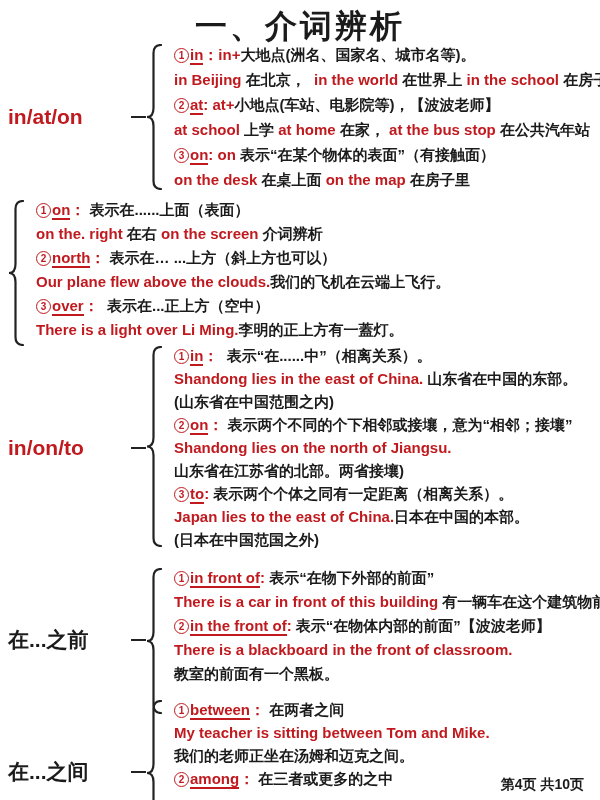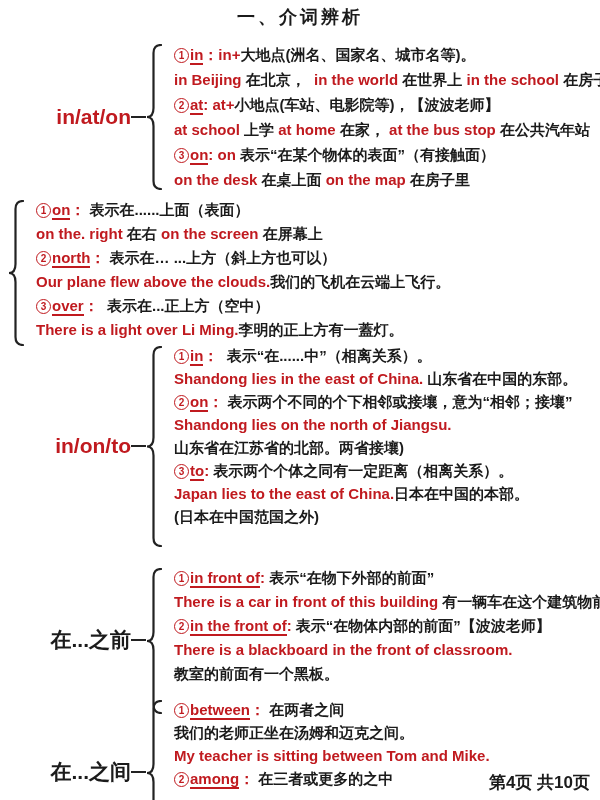--- a/index.html
+++ b/index.html
@@ -5,52 +5,52 @@
   html,body{margin:0;padding:0;}
   body{
     width:600px;height:800px;position:relative;overflow:hidden;
     background:#ffffff;
     font-family:"Liberation Sans","DejaVu Sans",sans-serif;
     font-weight:700;
     color:var(--ink,#1b1b1b);
   }
   .page-title{
     position:absolute;top:5px;left:0;width:100%;
-    text-align:center;font-size:18px;letter-spacing:3px;
+    text-align:center;font-size:32px;letter-spacing:3px;
     color:var(--ink);
   }
   .section{
     position:absolute;left:8px;right:0;
     display:flex;align-items:stretch;
   }
   .label-col{
     width:138px;flex:none;display:flex;align-items:center;
   }
-  .label{flex:1;text-align:right;font-size:21px;line-height:1.9em;}
+  .label{flex:1;text-align:left;font-size:21px;line-height:1.9em;}
   .label.red{color:var(--red);}
   .label.black{color:var(--ink);}
   .connector{width:15px;height:2px;background:#222;flex:none;}
   .brace{flex:none;display:block;margin-top:2px;}
   .content{flex:1;padding-left:4px;min-width:0;}
   .line{white-space:pre;font-size:15px;margin-left:8px;}
   .sec1 .line{line-height:25px;}
   .sec2 .line{line-height:24px;}
   .sec3 .line{line-height:23px;}
   .sec4 .line{line-height:24px;}
   .sec5 .line{line-height:23px;}
   .red{color:var(--red);}
   .black{color:var(--ink);}
   .u{border-bottom:2px solid var(--red);}
   .circle-num{
     display:inline-block;width:13px;height:13px;border:1.5px solid var(--red);
     border-radius:50%;font-size:10px;line-height:13px;text-align:center;
     vertical-align:1px;color:var(--red);margin-right:1px;white-space:normal;
   }
   .page-footer{
-    position:absolute;right:10px;bottom:6px;font-size:17px;color:var(--ink);
+    position:absolute;right:16px;bottom:6px;font-size:14px;color:var(--ink);
   }
 </style>
 </head>
 <body style="--red: #c01a1f; --ink: #1b1b1b; background: rgb(255, 255, 255);">
 
 <div class="page-title">一、介词辨析</div>
 
 <div id="sections">
     <div class="section sec1" style="top: 42px;">
       <div class="label-col">
@@ -70,40 +70,41 @@
         <div class="line"><span class="circle-num red">3</span><span class="red u">on</span><span class="red">: on </span><span class="black">表示“在某个物体的表面”（有接触面）</span></div>
         <div class="line"><span class="red">on the desk</span><span class="black"> 在桌上面 </span><span class="red">on the map</span><span class="black"> 在房子里</span></div>
       </div>
     </div>
     <div class="section sec2" style="top: 198px;">
       <svg class="brace" width="16" height="146" viewBox="0 0 16 146">
         <path d="M 15,1 Q 7.5,1 7.5,9 L 7.5,64 Q 7.5,73 1,73 Q 7.5,73 7.5,82 L 7.5,137 Q 7.5,145 15,145" fill="none" stroke="#222222" stroke-width="2.2" stroke-linecap="round"></path>
       </svg>
       <div class="content">
         <div class="line"><span class="circle-num red">1</span><span class="red u">on</span><span class="red">：</span><span class="black"> 表示在......上面（表面）</span></div>
-        <div class="line"><span class="red">on the. right</span><span class="black"> 在右 </span><span class="red">on the screen</span><span class="black"> 在屏幕上</span></div>
+        <div class="line"><span class="red">on the. right</span><span class="black"> 在右 </span><span class="red">on the screen</span><span class="black"> 介词辨析</span></div>
         <div class="line"><span class="circle-num red">2</span><span class="red u">north</span><span class="red">：</span><span class="black"> 表示在… ...上方（斜上方也可以）</span></div>
         <div class="line"><span class="red">Our plane flew above the clouds.</span><span class="black">我们的飞机在云端上飞行。</span></div>
         <div class="line"><span class="circle-num red">3</span><span class="red u">over</span><span class="red">：</span><span class="black">  表示在...正上方（空中）</span></div>
         <div class="line"><span class="red">There is a light over Li Ming.</span><span class="black">李明的正上方有一蓋灯。</span></div>
       </div>
     </div>
     <div class="section sec3" style="top: 344px;">
       <div class="label-col">
         <div class="label red">
           <div>in/on/to</div>
         </div>
         <div class="connector"></div>
       </div>
       <svg class="brace" width="16" height="201" viewBox="0 0 16 201">
         <path d="M 15,1 Q 7.5,1 7.5,9 L 7.5,91.5 Q 7.5,100.5 1,100.5 Q 7.5,100.5 7.5,109.5 L 7.5,192 Q 7.5,200 15,200" fill="none" stroke="#222222" stroke-width="2.2" stroke-linecap="round"></path>
       </svg>
       <div class="content">
         <div class="line"><span class="circle-num red">1</span><span class="red u">in</span><span class="red">：</span><span class="black">  表示“在......中”（相离关系）。</span></div>
         <div class="line"><span class="red">Shandong lies in the east of China.</span><span class="black"> 山东省在中国的东部。</span></div>
+        <div class="line"><span class="black">(山东省在中国范围之内)</span></div>
         <div class="line"><span class="circle-num red">2</span><span class="red u">on</span><span class="red">：</span><span class="black"> 表示两个不同的个下相邻或接壤，意为“相邻；接壤”</span></div>
         <div class="line"><span class="red">Shandong lies on the north of Jiangsu.</span></div>
         <div class="line"><span class="black">山东省在江苏省的北部。两省接壤)</span></div>
         <div class="line"><span class="circle-num red">3</span><span class="red u">to</span><span class="red">:</span><span class="black"> 表示两个个体之同有一定距离（相离关系）。</span></div>
         <div class="line"><span class="red">Japan lies to the east of China.</span><span class="black">日本在中国的本部。</span></div>
         <div class="line"><span class="black">(日本在中国范国之外)</span></div>
       </div>
     </div>
     <div class="section sec4" style="top: 566px;">
       <div class="label-col">
@@ -128,20 +129,20 @@
         <div class="label black">
           <div>在...之间</div>
         </div>
         <div class="connector"></div>
       </div>
       <svg class="brace" width="16" height="146" viewBox="0 0 16 146">
         <path d="M 15,1 Q 7.5,1 7.5,9 L 7.5,64 Q 7.5,73 1,73 Q 7.5,73 7.5,82 L 7.5,137 Q 7.5,145 15,145" fill="none" stroke="#222222" stroke-width="2.2" stroke-linecap="round"></path>
       </svg>
       <div class="content">
         <div class="line"><span class="circle-num red">1</span><span class="red u">between</span><span class="red">：</span><span class="black"> 在两者之间</span></div>
+        <div class="line"><span class="red">My teacher is sitting between Tom and Mike.</span></div>
         <div class="line"><span class="black">我们的老师正坐在汤姆和迈克之间。</span></div>
-        <div class="line"><span class="red">My teacher is sitting between Tom and Mike.</span></div>
         <div class="line"><span class="circle-num red">2</span><span class="red u">among</span><span class="red">：</span><span class="black"> 在三者或更多的之中</span></div>
       </div>
     </div>
   </div>
 
 <div class="page-footer">第4页 共10页</div>
 
 </body></html>

